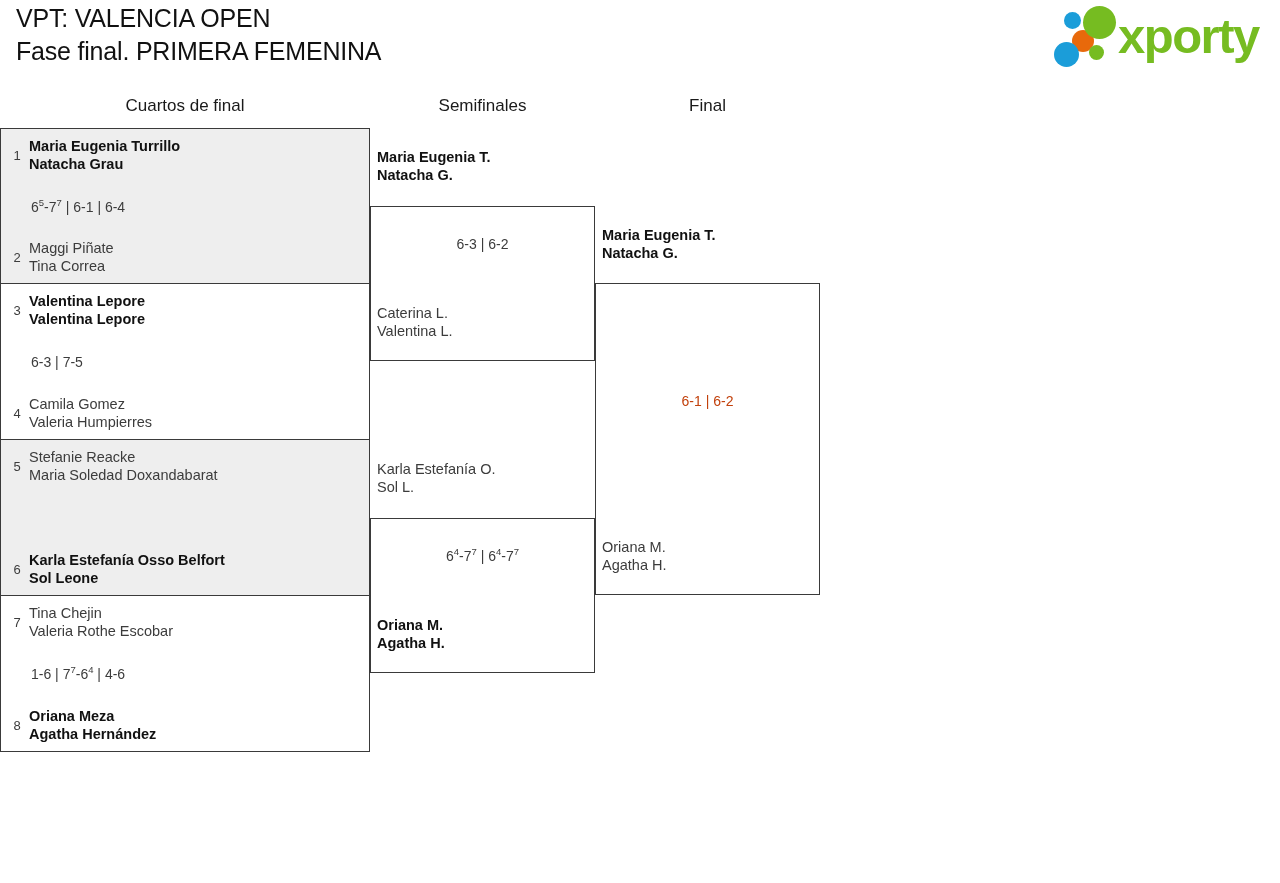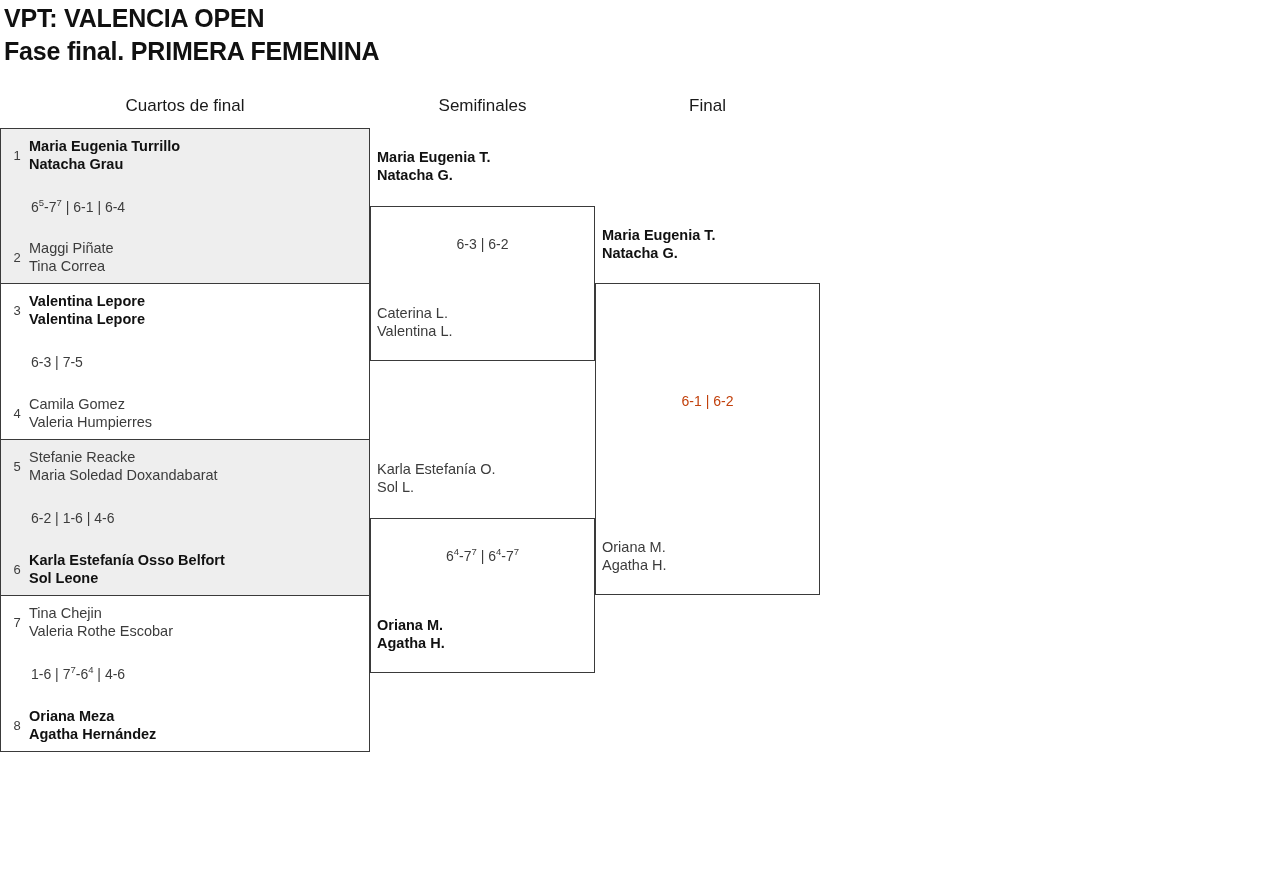--- a/index.html
+++ b/index.html
@@ -18,23 +18,23 @@
   }
 
   
   #header {
     position: absolute;
     left: 0; top: 0;
     width: 1280px; height: 75px;
   }
   #title-block {
     position: absolute;
-    left: 4px; top: 2px;
+    left: 16px; top: 2px;
     font-size: 25px;
-    font-weight: 700;
+    font-weight: 400;
     letter-spacing: -0.2px;
     line-height: 33px;
     color: #111111;
     white-space: nowrap;
   }
   #title-line1, #title-line2 { display: block; }
 
   
   #logo {
     position: absolute;
@@ -214,20 +214,30 @@
 </head>
 <body>
 
 <div id="header">
 
   <div id="title-block">
     <span id="title-line1">VPT: VALENCIA OPEN</span>
     <span id="title-line2">Fase final. PRIMERA FEMENINA</span>
   </div>
 
+  <div id="logo">
+    <div id="logo-dots">
+      <span class="dot" id="dot-blue-small"></span>
+      <span class="dot" id="dot-orange"></span>
+      <span class="dot" id="dot-blue-large"></span>
+      <span class="dot" id="dot-green-large"></span>
+      <span class="dot" id="dot-green-small"></span>
+    </div>
+    <div id="logo-text">xporty</div>
+  </div>
 
 </div>
 
 <div class="round-header" id="round-header-qf">Cuartos de final</div>
 <div class="round-header" id="round-header-sf">Semifinales</div>
 <div class="round-header" id="round-header-f">Final</div>
 
 <div id="bracket">
 
   <div class="qf-match shaded" id="qf-match-1">
@@ -271,23 +281,20 @@
   </div>
 
   <div class="qf-match shaded" id="qf-match-3">
     <div class="team team-top">
       <span class="seed">5</span>
       <span class="names">
         <span class="name-line">Stefanie Reacke</span>
         <span class="name-line">Maria Soledad Doxandabarat</span>
       </span>
     </div>
-    <div class="qf-score" style="top:70px">
-      <span>6-2</span> | <span>1-6</span> | <span>4-6</span>
-    </div>
     <div class="team team-bottom">
       <span class="seed">6</span>
       <span class="names winner">
         <span class="name-line">Karla Estefanía Osso Belfort</span>
         <span class="name-line">Sol Leone</span>
       </span>
     </div>
   </div>
 
   <div class="qf-match last" id="qf-match-4">

